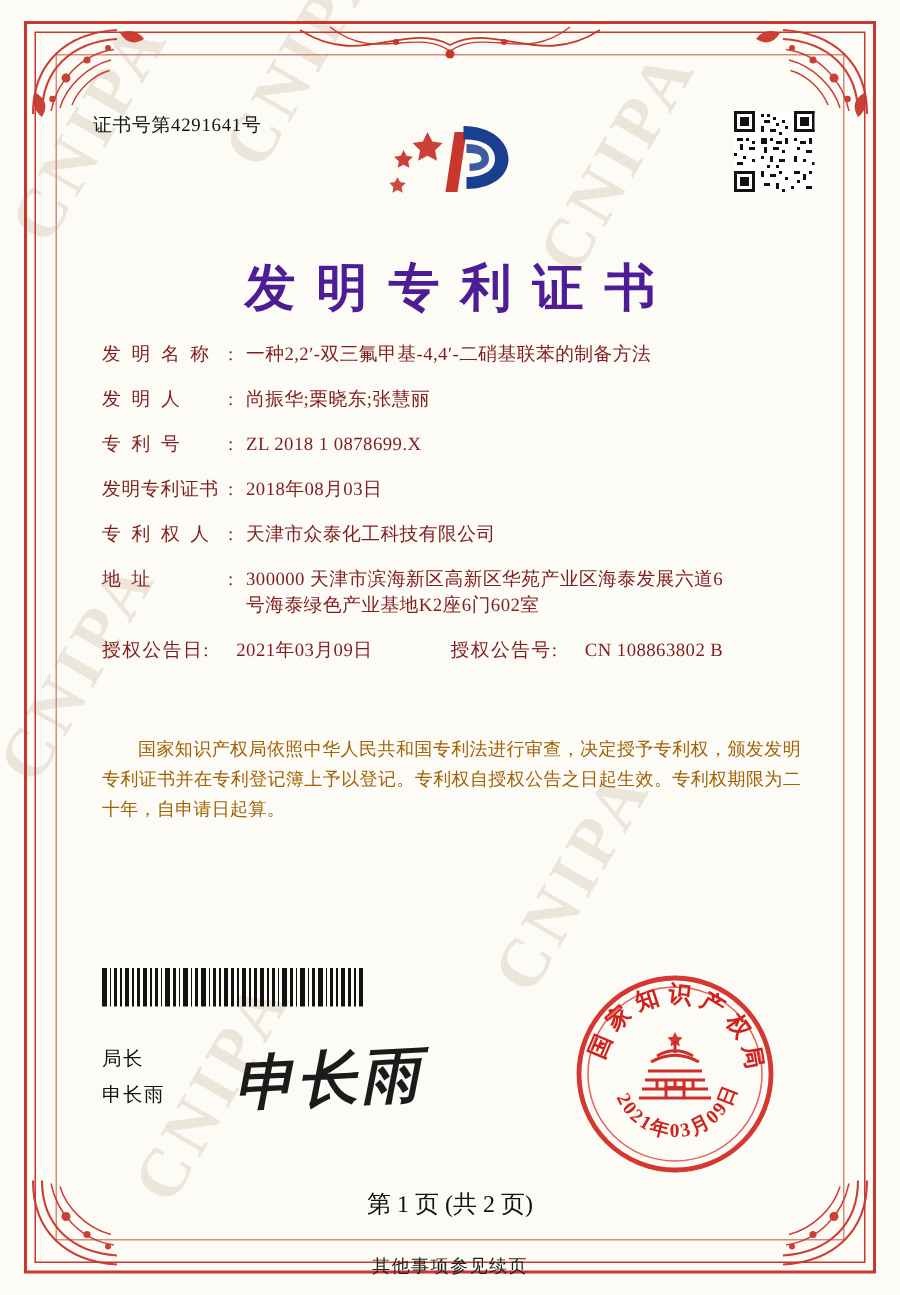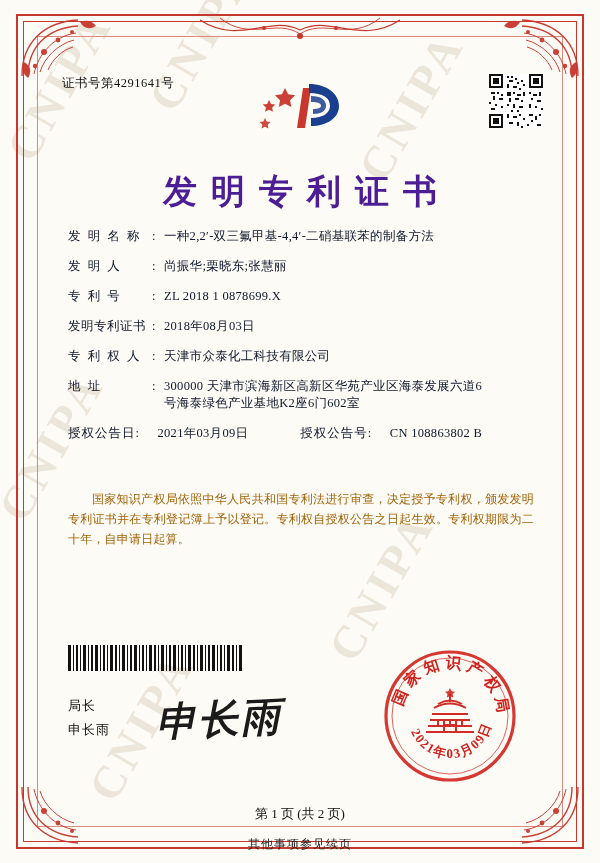--- a/index.html
+++ b/index.html
@@ -128,21 +128,21 @@
     color: #4c1d95;
     font-family: "Liberation Serif", serif;
     text-indent: 14px;
   }
 
   .fields {
     position: absolute;
     left: 68px; top: 228px;
     width: 468px;
     font-family: "Liberation Serif", serif;
-    color: #0f172a;
+    color: #7f1d1d;
   }
   .field-row {
     display: flex;
     align-items: flex-start;
     margin-bottom: 13px;
     font-size: 12.5px;
     line-height: 17px;
   }
   .field-label {
     width: 84px;
@@ -222,24 +222,23 @@
     position: absolute;
     left: 382px; top: 648px;
     width: 136px; height: 136px;
   }
 
   .page-no {
     position: absolute;
     left: 0; right: 0;
     top: 793px;
     text-align: center;
-    font-size: 13px;
+    font-size: 16px;
     color: #111;
     font-family: "Liberation Serif", serif;
-    margin-top: 12px;
   }
 
   .footnote {
     position: absolute;
     left: 0; right: 0;
     top: 836px;
     text-align: center;
     font-size: 12px;
     color: #222;
     font-family: "Liberation Serif", serif;

